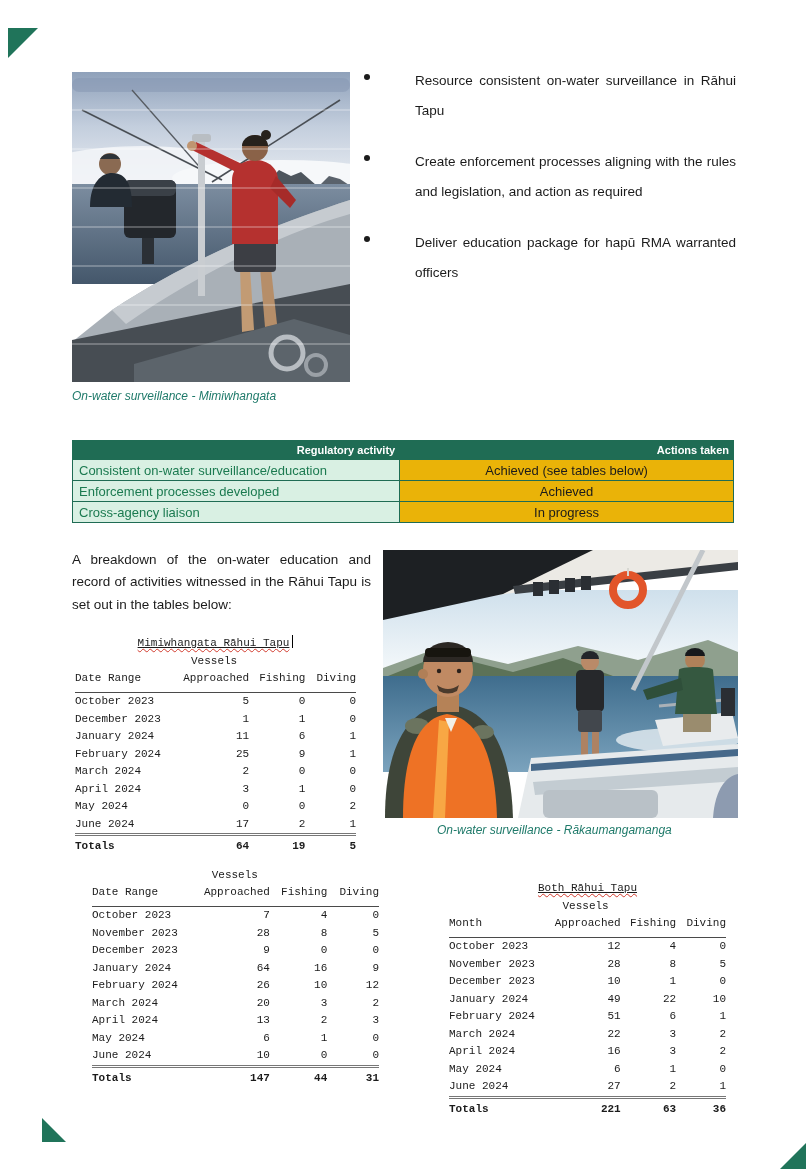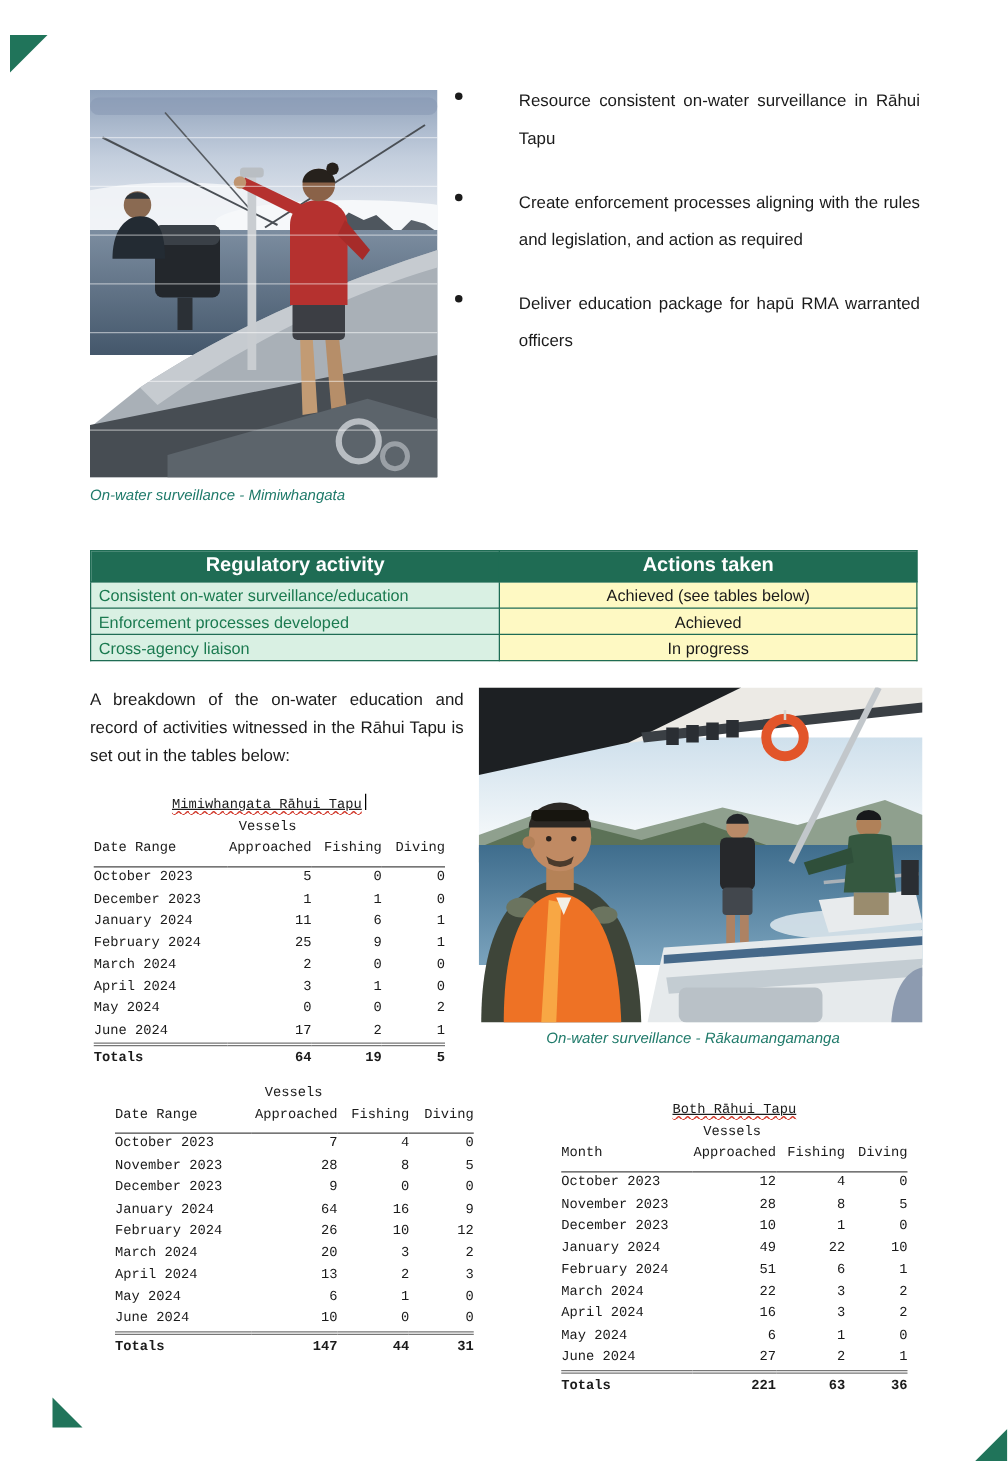--- a/index.html
+++ b/index.html
@@ -30,26 +30,26 @@
   #caption2{left:437px;top:823px;}
 
   
   .bullet-list{position:absolute;left:362px;top:66px;width:374px;margin:0;padding:0;list-style:none;}
   .bullet-item{position:relative;padding-left:53px;margin-bottom:21px;font-size:13.5px;line-height:30px;text-align:justify;}
   .bullet-item .dot{position:absolute;left:2px;top:8px;width:6px;height:6px;border-radius:50%;background:#1b1b1b;}
 
   
   .reg-table{position:absolute;left:72px;top:440px;width:662px;border-collapse:collapse;table-layout:fixed;}
   .reg-table th{
-    background:var(--green-dark);color:#fff;font-size:16px;font-weight:bold;
-    border:1px solid var(--green-dark);padding:3px 4px;text-align:center;
+    background:var(--green-dark);color:#fff;font-size:11px;font-weight:bold;
+    border:1px solid var(--green-dark);padding:3px 4px;text-align:right;
   }
   .reg-table td{border:1px solid var(--green-dark);font-size:13px;padding:1.5px 6px;height:17px;}
   .reg-table td.activity{background:var(--green-light);color:var(--green-text);text-align:left;}
-  .reg-table td.action{background:#fef9c3;color:#1b1b1b;text-align:center;}
+  .reg-table td.action{background:#eab308;color:#1b1b1b;text-align:center;}
   .reg-table col.c1{width:49.5%;}
 
   
   .para{position:absolute;left:72px;top:549px;width:299px;font-size:13.5px;line-height:22.3px;text-align:justify;}
 
   
   .stats{position:absolute;font-size:11px;color:#1b1b1b;font-family:Liberation Mono, monospace;}
   #stats-0{left:75px;top:635px;width:281px;}
   #stats-1{left:92px;top:867px;width:287px;}
   #stats-2{left:449px;top:881px;width:277px;}

